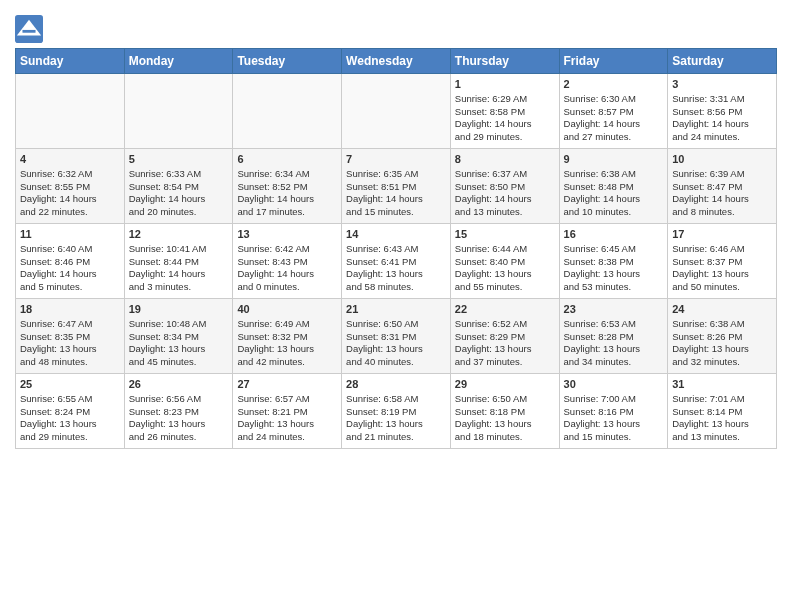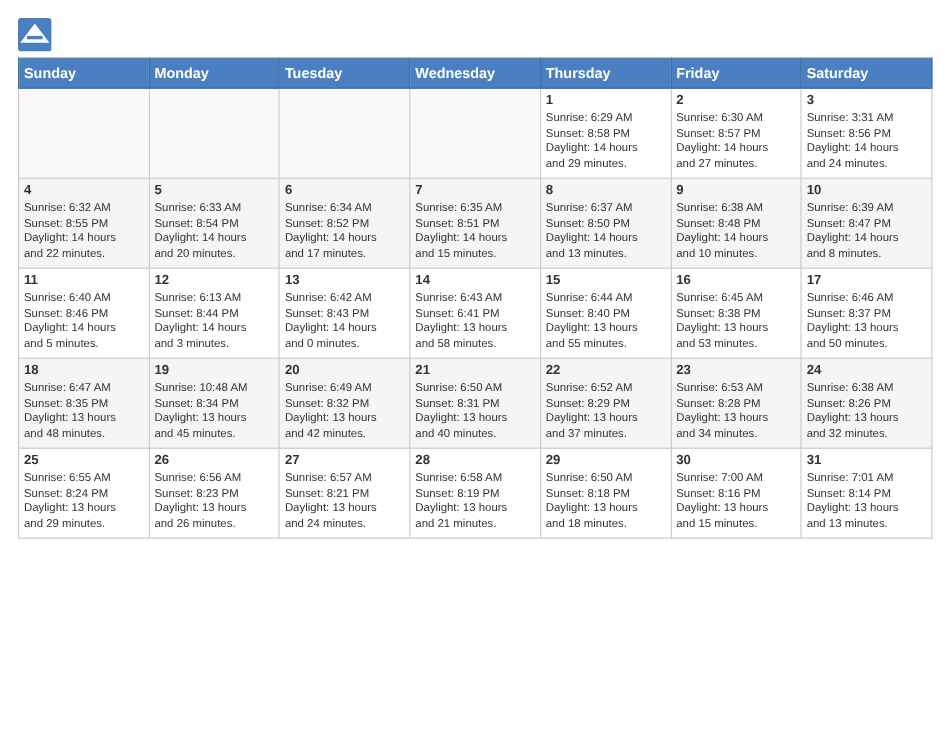--- a/index.html
+++ b/index.html
@@ -206,21 +206,21 @@
         <tr>
           <td>
             <span class="day-num">11</span>
             <div>Sunrise: 6:40 AM</div>
             <div>Sunset: 8:46 PM</div>
             <div>Daylight: 14 hours</div>
             <div>and 5 minutes.</div>
           </td>
           <td>
             <span class="day-num">12</span>
-            <div>Sunrise: 6:13 AM</div>
+            <div>Sunrise: 10:41 AM</div>
             <div>Sunset: 8:44 PM</div>
             <div>Daylight: 14 hours</div>
             <div>and 3 minutes.</div>
           </td>
           <td>
             <span class="day-num">13</span>
             <div>Sunrise: 6:42 AM</div>
             <div>Sunset: 8:43 PM</div>
             <div>Daylight: 14 hours</div>
             <div>and 0 minutes.</div>
@@ -263,21 +263,21 @@
             <div>and 48 minutes.</div>
           </td>
           <td>
             <span class="day-num">19</span>
             <div>Sunrise: 10:48 AM</div>
             <div>Sunset: 8:34 PM</div>
             <div>Daylight: 13 hours</div>
             <div>and 45 minutes.</div>
           </td>
           <td>
-            <span class="day-num">20</span>
+            <span class="day-num">40</span>
             <div>Sunrise: 6:49 AM</div>
             <div>Sunset: 8:32 PM</div>
             <div>Daylight: 13 hours</div>
             <div>and 42 minutes.</div>
           </td>
           <td>
             <span class="day-num">21</span>
             <div>Sunrise: 6:50 AM</div>
             <div>Sunset: 8:31 PM</div>
             <div>Daylight: 13 hours</div>

